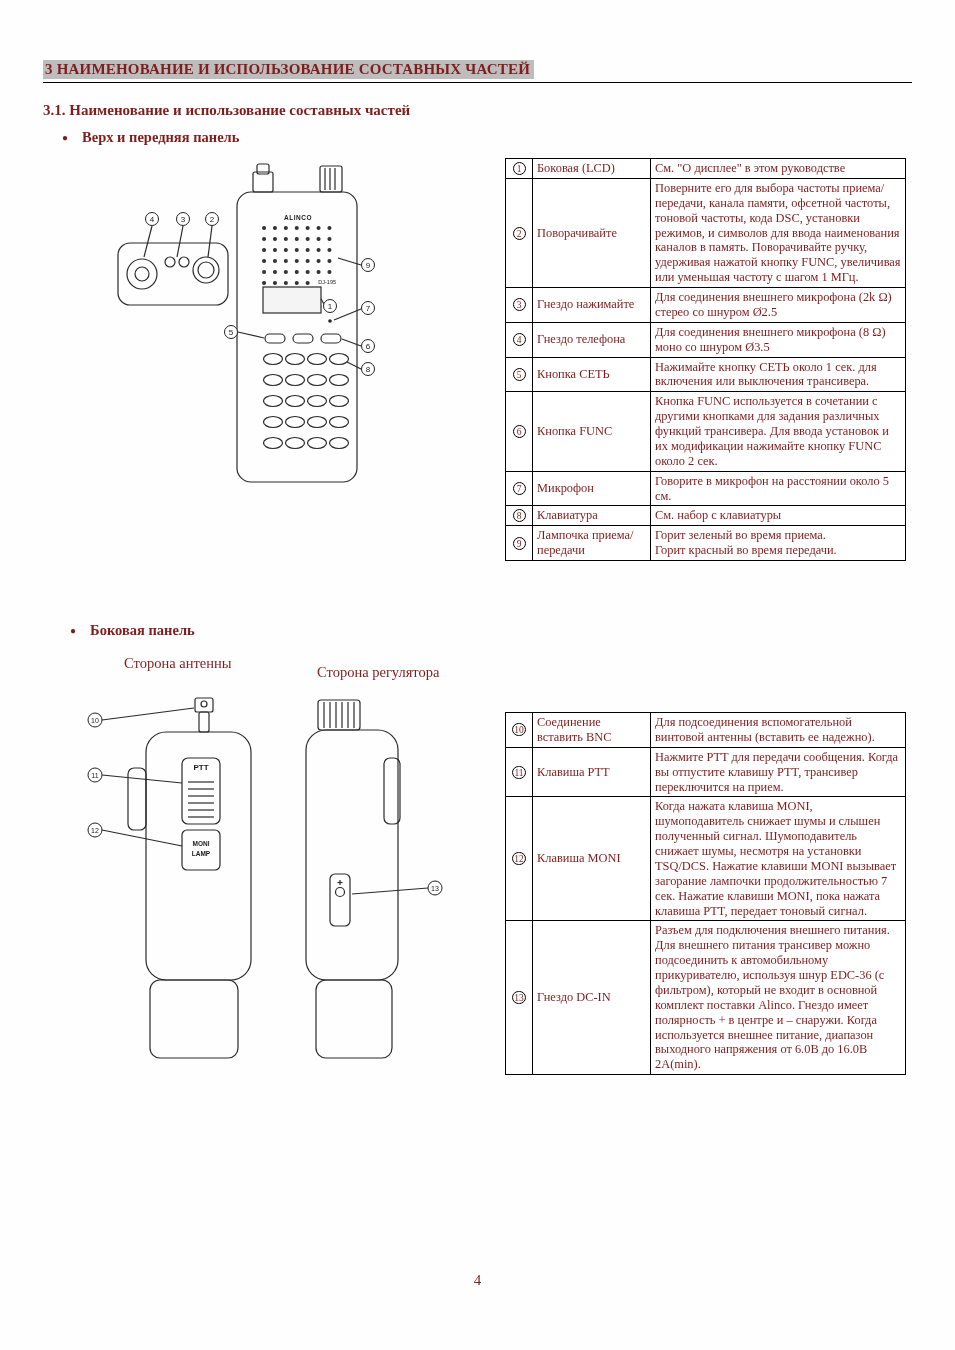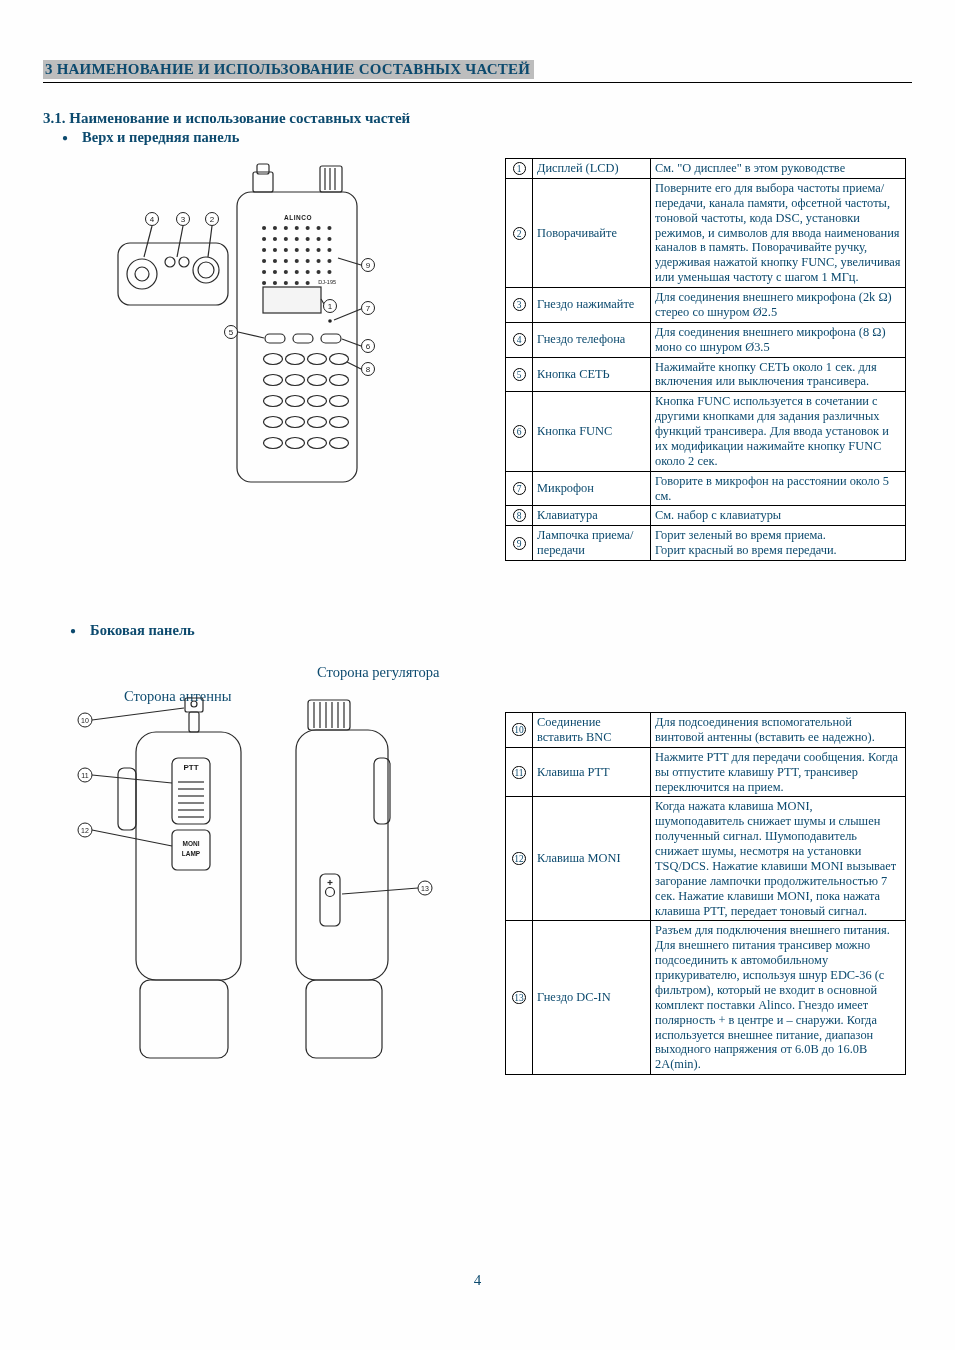--- a/index.html
+++ b/index.html
@@ -2,45 +2,45 @@
 <html><head>
 <meta charset="utf-8">
 <style>
   * { margin:0; padding:0; box-sizing:border-box; }
   html,body { background:#ffffff; }
   .page {
     position:relative;
     width:955px; height:1350px;
     background:#fefefe;
     font-family:"Liberation Serif", serif;
-    color:#0c4a6e;
+    color:#7f1d1d;
     overflow:hidden;
   }
   .header-rule {
     position:absolute; left:43px; top:60px; width:869px;
     border-bottom:1.6px solid #000;
     padding-bottom:3px;
   }
   .header-hl {
     display:inline-block;
     background:#bdbdbd;
     font-weight:bold; font-size:15px;
     padding:1px 4px 1px 2px;
     letter-spacing:0.2px;
   }
   .section-title {
     position:absolute; left:43px; top:102px;
-    font-weight:bold; font-size:15px;margin-top:8px;
+    font-weight:bold; font-size:15px;
   }
   .bullet-line { position:absolute; font-weight:bold; font-size:14.5px; }
   .bullet-line .dot { font-size:10px; vertical-align:1px; margin-right:14px; }
   .bullet1 { left:62px; top:129px; }
   .bullet2 { left:70px; top:622px; }
   .side-label { position:absolute; font-size:14.5px; }
-  .side-label-antenna { left:124px; top:655px;margin-top:33px; }
+  .side-label-antenna { left:124px; top:655px; }
   .side-label-reg { left:317px; top:655px;margin-top:9px; }
 
   table.parts {
     position:absolute;
     border-collapse:collapse;
     width:401px;
     font-size:12.4px; line-height:1.2;
     background:#fff;
   }
   table.t1 { left:505px; top:158px; }
@@ -50,21 +50,21 @@
   td.c-name { width:118px; }
   td.c-desc { white-space:pre-line; }
   .circ {
     display:inline-block;
     min-width:13px; height:13px; line-height:12px;
     border:1px solid #000; border-radius:9px;
     font-size:9.5px; text-align:center; padding:0 1px;
   }
   .drawing { position:absolute; }
   .drawing1 { left:80px; top:158px; }
-  .drawing2 { left:68px; top:688px;text-decoration:underline; }
+  .drawing2 { left:78px; top:688px;text-decoration:underline; }
   svg text { font-family:"Liberation Sans", sans-serif; fill:#1a1a1a; }
   .footer-pageno {
     position:absolute; left:0; top:1272px; width:100%;
     text-align:center; font-size:15px;
   }
 </style>
 </head>
 <body>
 
 <div class="page">
@@ -173,21 +173,21 @@
         <text x="288" y="191">6</text>
         <text x="288" y="214">8</text>
       </g>
     </svg>
   </div>
 
   <table class="parts t1">
     <tbody>
         <tr>
       <td class="c-num"><span class="circ">1</span></td>
-      <td class="c-name">Дисплей (LCD)</td>
+      <td class="c-name">Боковая (LCD)</td>
       <td class="c-desc">См. "О дисплее" в этом руководстве</td>
     </tr>
     <tr>
       <td class="c-num"><span class="circ">2</span></td>
       <td class="c-name">Поворачивайте</td>
       <td class="c-desc">Поверните его для выбора частоты приема/передачи, канала памяти, офсетной частоты, тоновой частоты, кода DSC, установки режимов, и символов для ввода наименования каналов в память. Поворачивайте ручку, удерживая нажатой кнопку FUNC, увеличивая или уменьшая частоту с шагом 1 МГц.</td>
     </tr>
     <tr>
       <td class="c-num"><span class="circ">3</span></td>
       <td class="c-name">Гнездо нажимайте</td>

